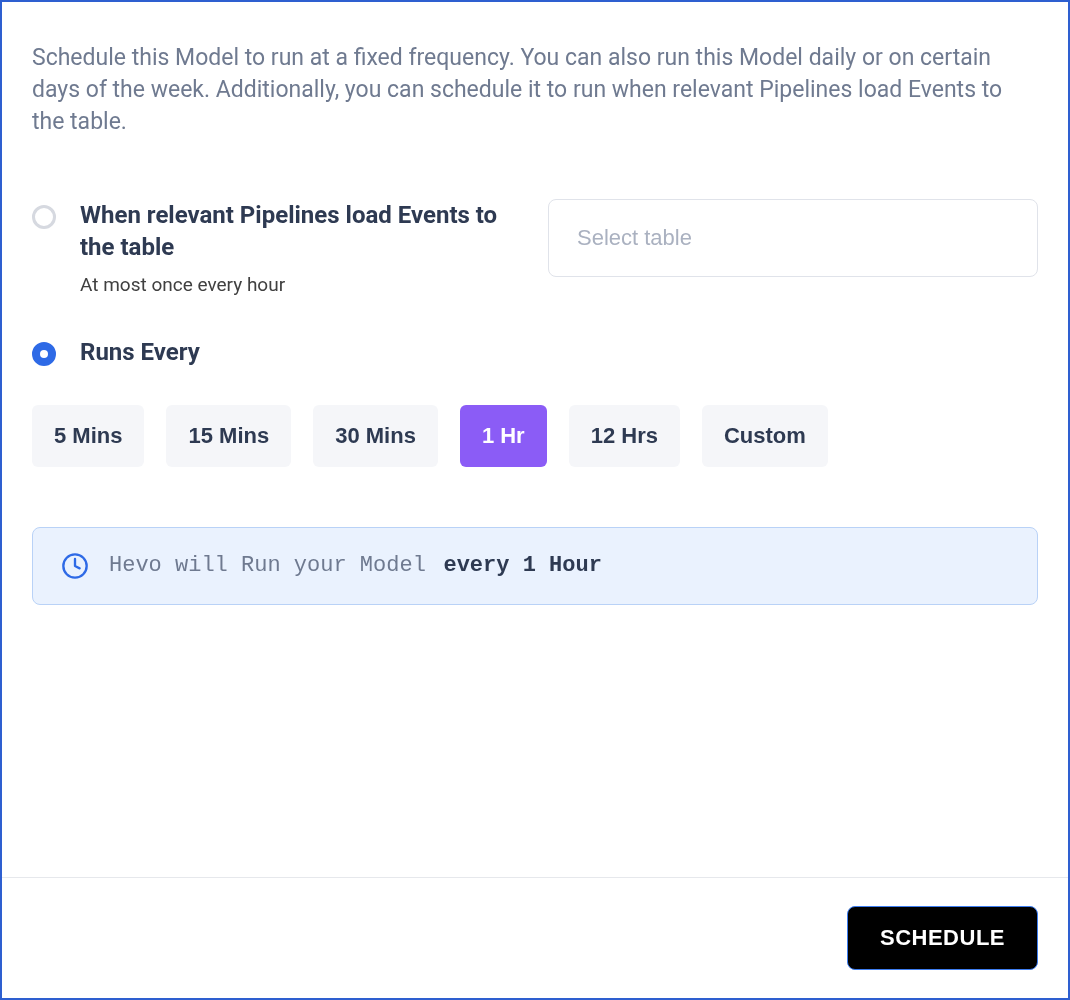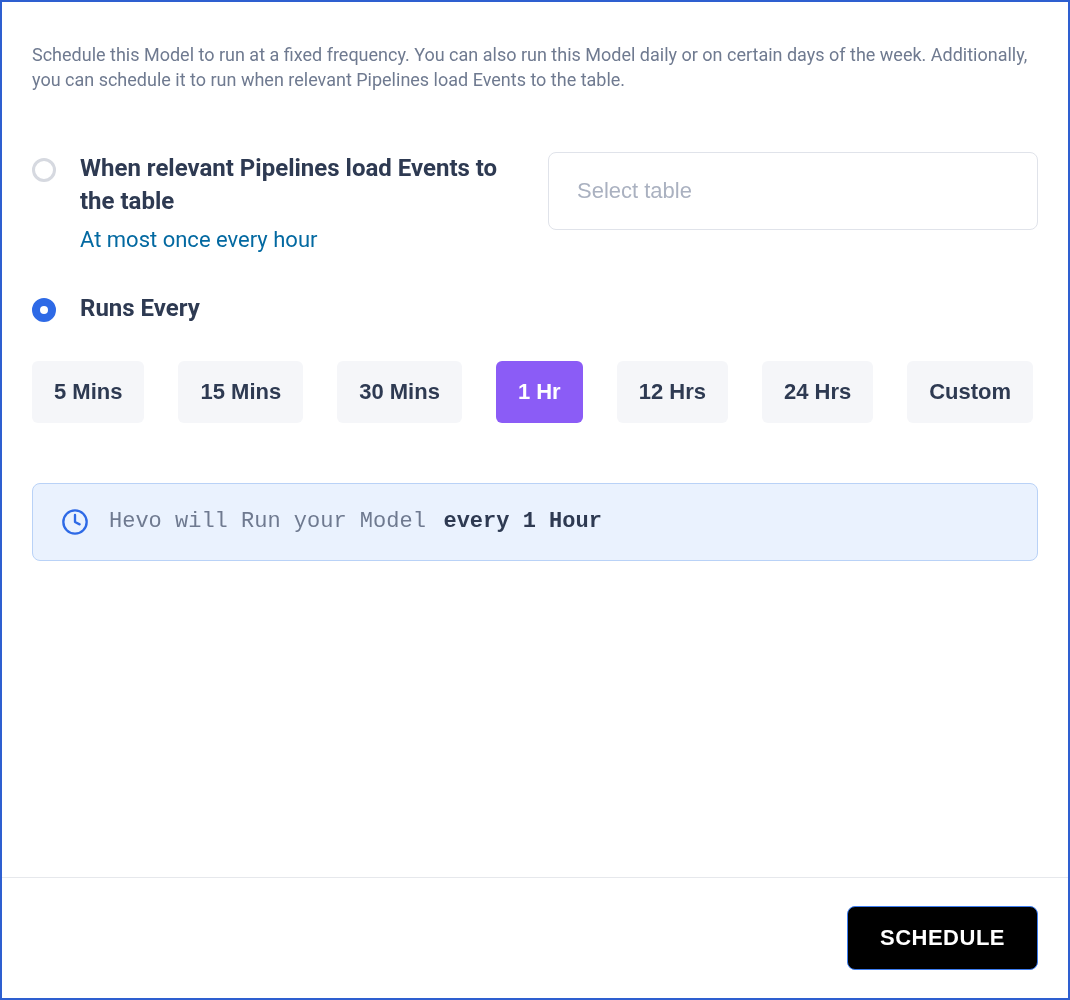--- a/index.html
+++ b/index.html
@@ -36,21 +36,21 @@
     align-items: center;
   }
   .close-btn svg { width: 24px; height: 24px; }
 
   .body {
     flex: 1;
     padding: 40px 30px 30px 30px;
     overflow: auto;
   }
   .description {
-    font-size: 18px;
+    font-size: 23px;
     line-height: 1.4;
     color: #6f7a90;
     margin-bottom: 60px;
   }
 
   .option-row {
     display: flex;
     align-items: flex-start;
     gap: 24px;
     margin-bottom: 40px;
@@ -85,22 +85,22 @@
   .option-text {
     flex: 1;
   }
   .option-title {
     font-size: 24px;
     font-weight: 700;
     color: #2e3a52;
     line-height: 1.35;
   }
   .option-subtitle {
-    font-size: 22px;
-    color: #0369a1;
+    font-size: 19px;
+    color: #404040;
     margin-top: 10px;
   }
 
   .select-table-wrap {
     flex-shrink: 0;
     width: 490px;
   }
   .select-table {
     width: 100%;
     height: 78px;
@@ -108,21 +108,21 @@
     border-radius: 8px;
     padding: 0 28px;
     font-size: 22px;
     color: #737373;
     background: #fff;
   }
   .select-table::placeholder { color: #aab1c0; }
 
   .freq-options {
     display: flex;
-    gap: 34px;
+    gap: 22px;
     margin-bottom: 60px;
     flex-wrap: nowrap;
   }
   .freq-btn {
     background: #f5f6f9;
     border: none;
     border-radius: 6px;
     padding: 18px 22px;
     font-size: 22px;
     font-weight: 600;
@@ -216,21 +216,20 @@
         <div class="option-title">Runs Every</div>
       </div>
     </div>
 
     <div class="freq-options">
       <button class="freq-btn">5 Mins</button>
       <button class="freq-btn">15 Mins</button>
       <button class="freq-btn">30 Mins</button>
       <button class="freq-btn selected">1 Hr</button>
       <button class="freq-btn">12 Hrs</button>
-      <button class="freq-btn">24 Hrs</button>
       <button class="freq-btn">Custom</button>
     </div>
 
     <div class="info-banner">
       <svg class="clock-icon" viewBox="0 0 24 24" fill="none" stroke="currentColor" stroke-width="2" stroke-linecap="round" stroke-linejoin="round">
         <circle cx="12" cy="12" r="10"></circle>
         <polyline points="12 6 12 12 16 14"></polyline>
       </svg>
       <div>
         <span class="info-text">Hevo will Run your Model</span>

